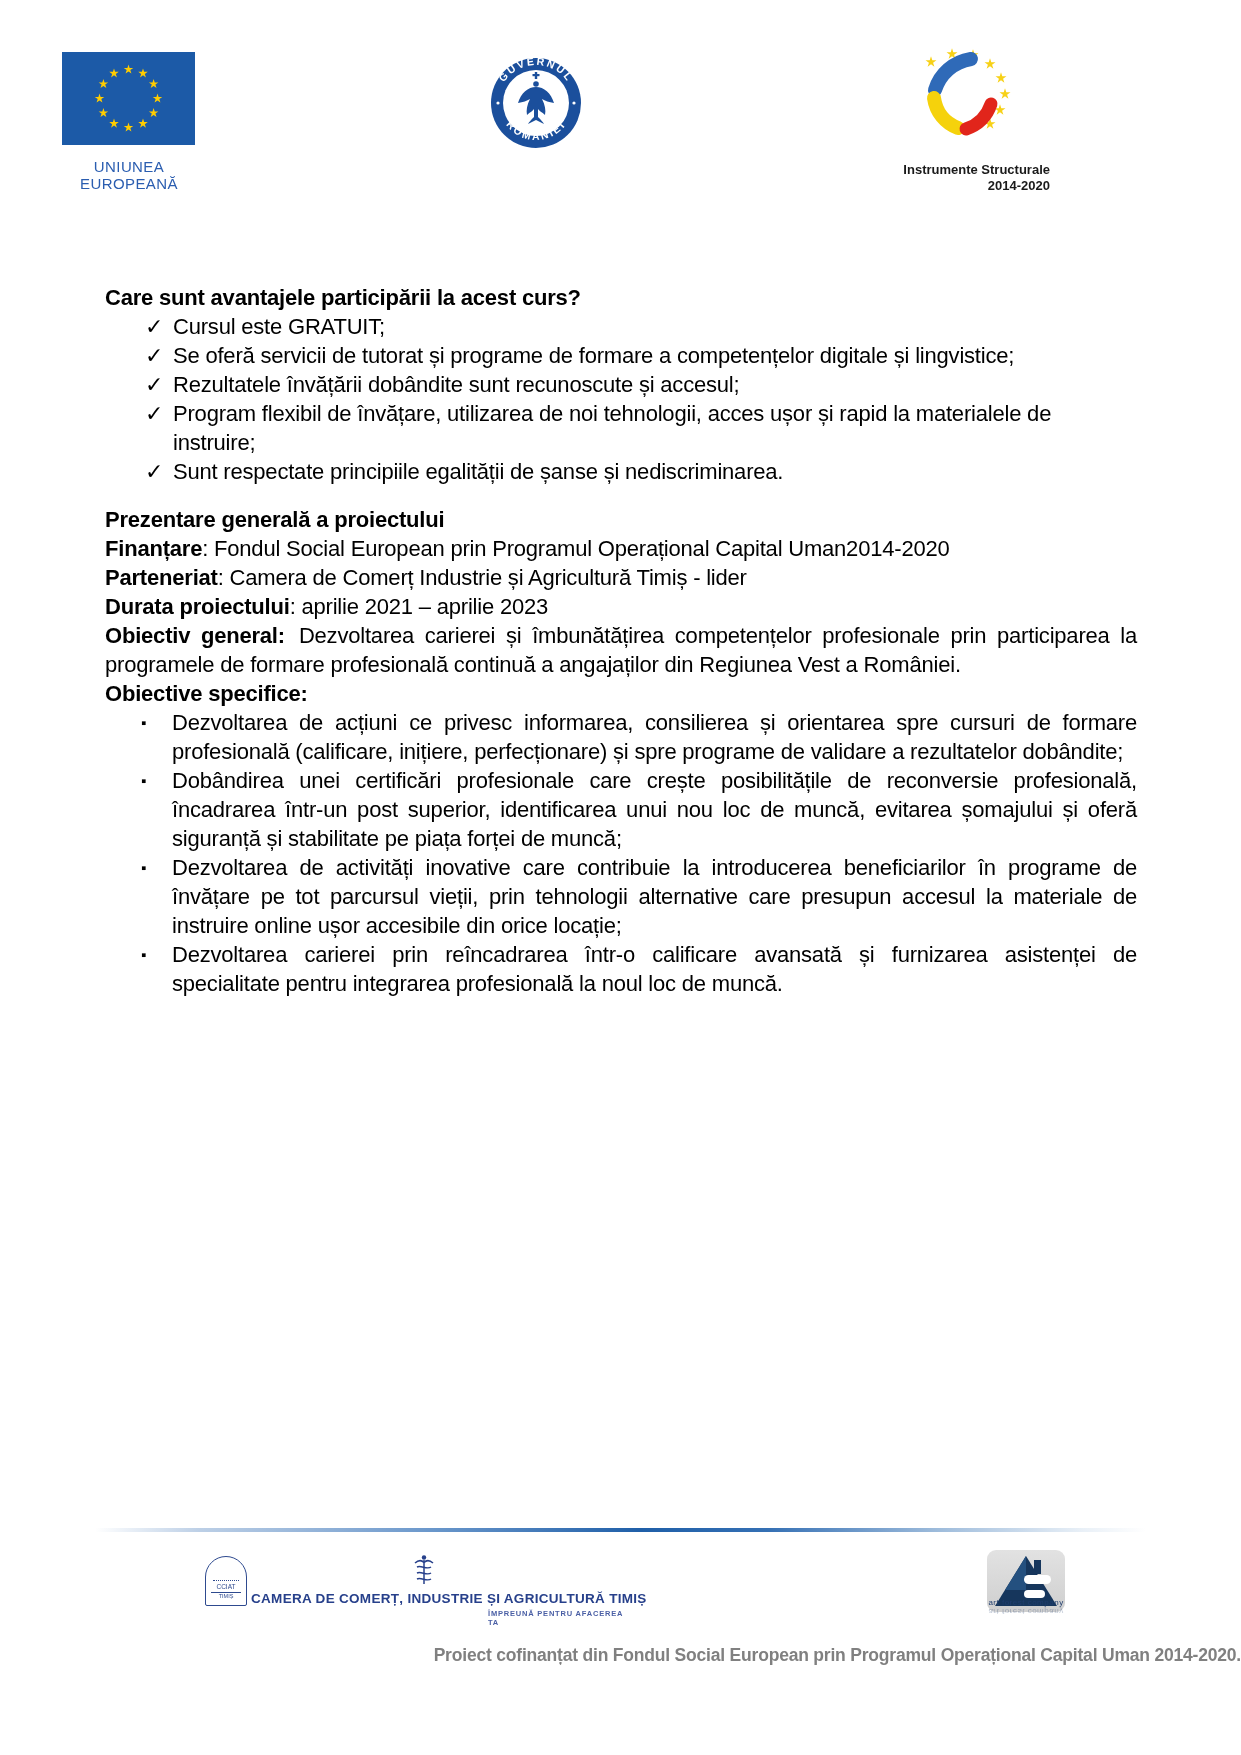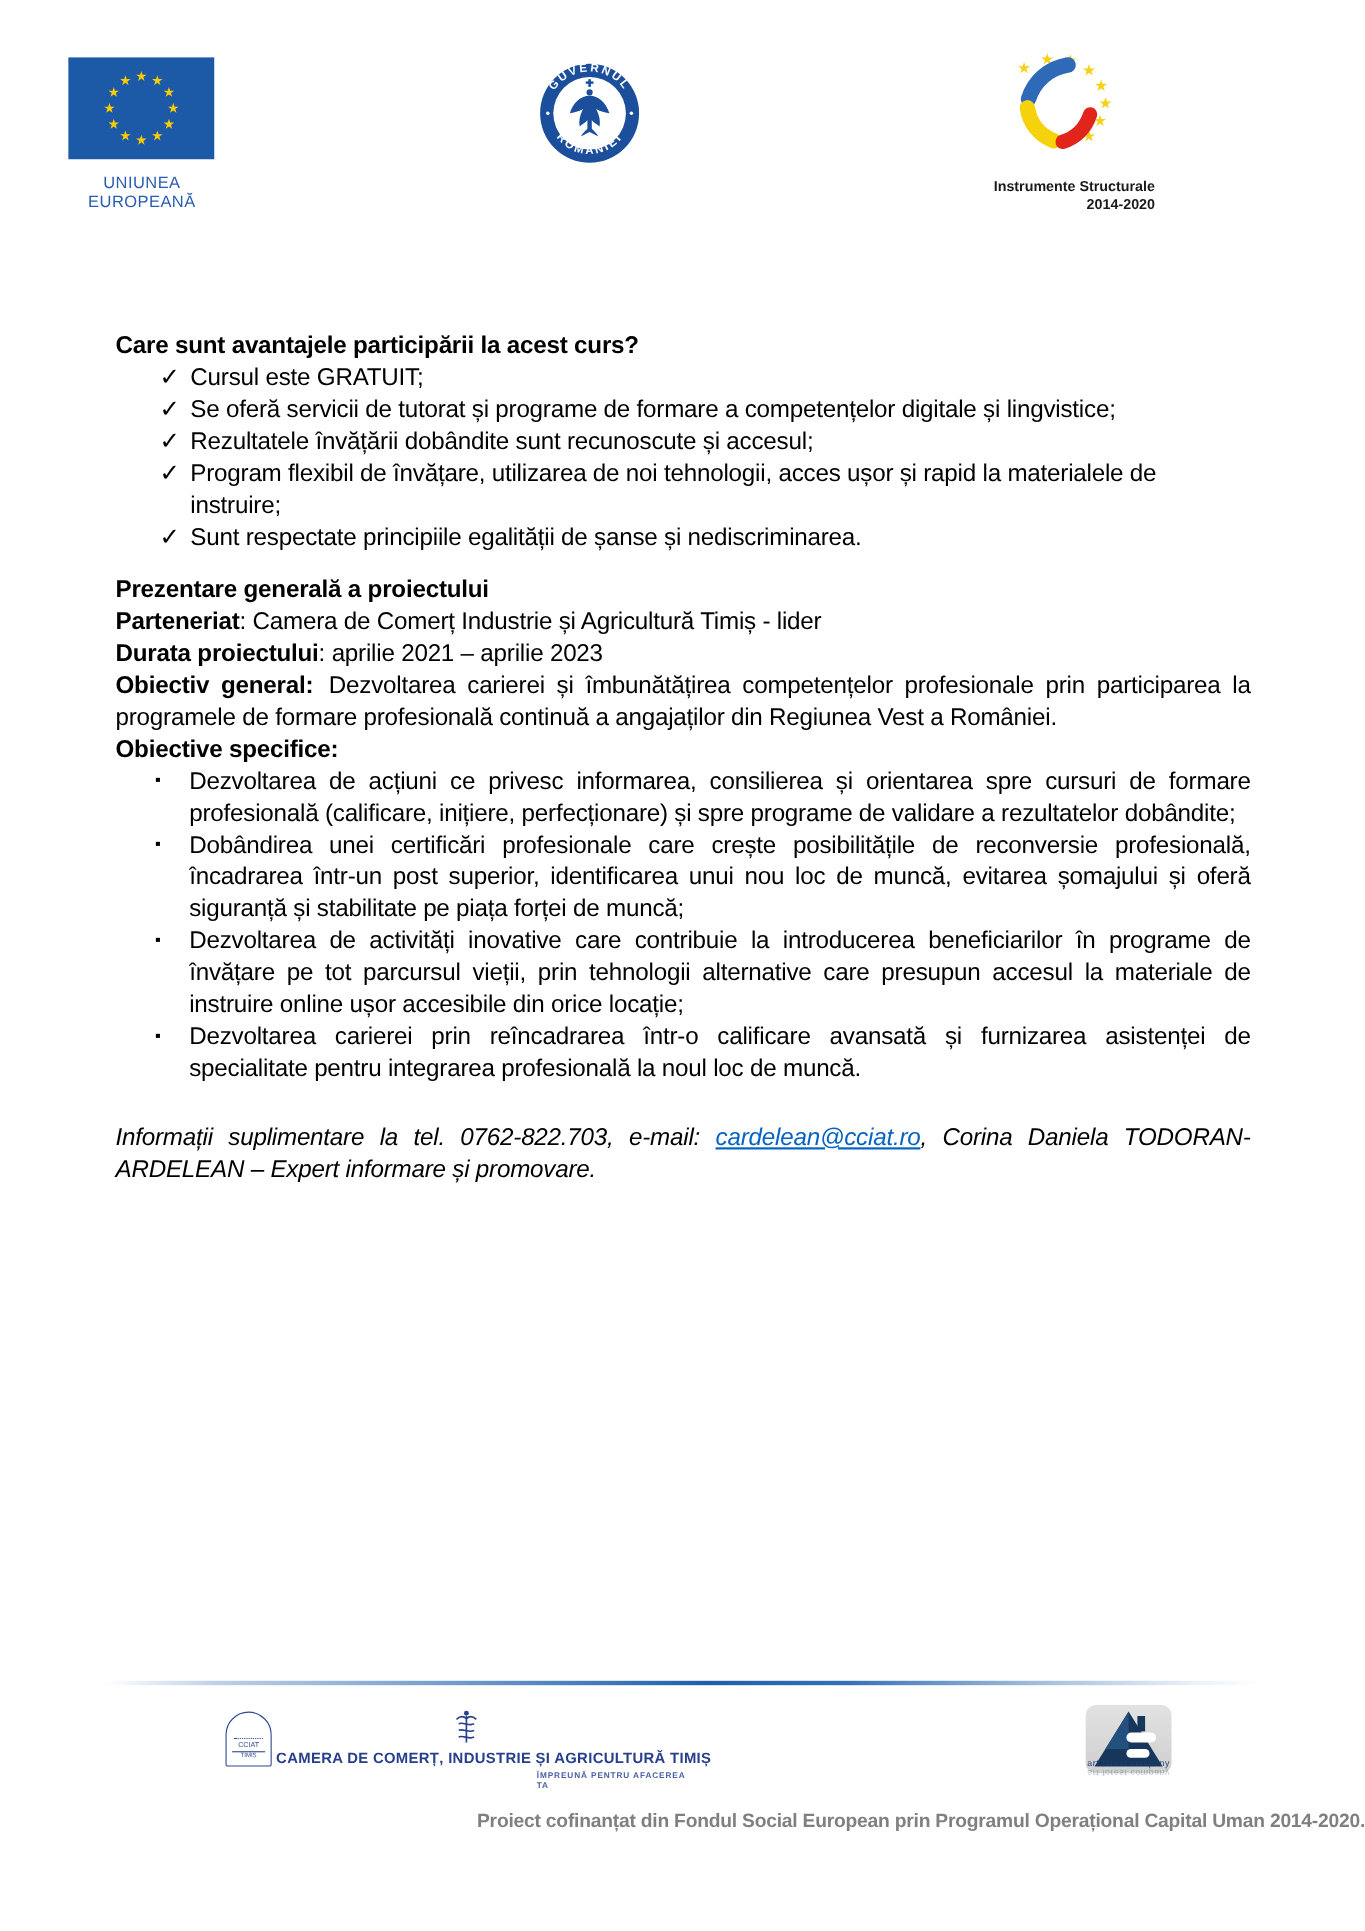--- a/index.html
+++ b/index.html
@@ -9,21 +9,21 @@
   
   .eu-flag{position:absolute;left:62px;top:52px;width:133px;height:93px;}
   .eu-caption{position:absolute;left:50px;top:158px;width:158px;text-align:center;
               font-size:15px;letter-spacing:.4px;color:#2a5db0;}
   .gov-seal{position:absolute;left:490px;top:57px;width:92px;height:92px;}
   .is-logo{position:absolute;left:905px;top:48px;width:112px;height:108px;}
   .is-caption{position:absolute;left:872px;top:162px;width:178px;text-align:right;
               font-size:13px;font-weight:bold;color:#1a1a1a;line-height:16px;}
 
   
-  .content{position:absolute;left:105px;top:299px;width:1032px;
+  .content{position:absolute;left:105px;top:283px;width:1032px;
            font-size:22px;line-height:29px;letter-spacing:-0.2px;}
   .content h1{font-size:22px;line-height:29px;margin:0;font-weight:bold;}
   .sec-head{font-weight:bold;margin:0;}
   .sec-head.first{margin-top:19px;}
   ul.checklist{list-style:none;margin:0;padding:0;}
   ul.checklist li{display:flex;}
   ul.checklist .mark{flex:0 0 28px;margin-left:40px;}
   ul.checklist .txt{flex:1;}
   .field{margin:0;}
   .field b{font-weight:bold;}
@@ -158,20 +158,21 @@
         <span class="txt">Program flexibil de învățare, utilizarea de noi tehnologii, acces ușor și rapid la materialele de instruire;</span>
         </li>
       <li>
         <span class="mark">✓</span>
         <span class="txt">Sunt respectate principiile egalității de șanse și nediscriminarea.</span>
         </li>
     </ul>
 
     <p class="sec-head first">Prezentare generală a proiectului</p>
 
+    <p class="field"><b>Finanțare</b><span>: Fondul Social European prin Programul Operațional Capital Uman2014-2020</span></p>
     <p class="field"><b>Parteneriat</b><span>: Camera de Comerț Industrie și Agricultură Timiș - lider</span></p>
     <p class="field"><b>Durata proiectului</b><span>: aprilie 2021 – aprilie 2023</span></p>
     <p class="field just"><b class="gap-label">Obiectiv general:</b><span>Dezvoltarea carierei și îmbunătățirea competențelor profesionale prin participarea la programele de formare profesională continuă a angajaților din Regiunea Vest a României.</span></p>
 
     <p class="sec-head">Obiective specifice:</p>
 
     <ul class="objectives">
       <li>
         <span class="mark">▪</span>
         <span class="txt">Dezvoltarea de acțiuni ce privesc informarea, consilierea și orientarea spre cursuri de formare profesională (calificare, inițiere, perfecționare) și spre programe de validare a rezultatelor dobândite;</span>
@@ -183,21 +184,20 @@
       <li>
         <span class="mark">▪</span>
         <span class="txt">Dezvoltarea de activități inovative care contribuie la introducerea beneficiarilor în programe de învățare pe tot parcursul vieții, prin tehnologii alternative care presupun accesul la materiale de instruire online ușor accesibile din orice locație;</span>
         </li>
       <li>
         <span class="mark">▪</span>
         <span class="txt">Dezvoltarea carierei prin reîncadrarea într-o calificare avansată și furnizarea asistenței de specialitate pentru integrarea profesională la noul loc de muncă.</span>
         </li>
     </ul>
 
-    <p class="contact"><span>Informații suplimentare la tel. 0762-822.703, e-mail: </span><a href="#">cardelean@cciat.ro</a><span>, Corina Daniela TODORAN-ARDELEAN – Expert informare și promovare.</span></p>
   </div>
 
   <div class="divider"></div>
 
   <div class="cciat">
     <div class="cciat-arch">
       <div class="squig"></div>
       <span>CCIAT</span>
       <span class="sub">TIMIȘ</span>
     </div>

